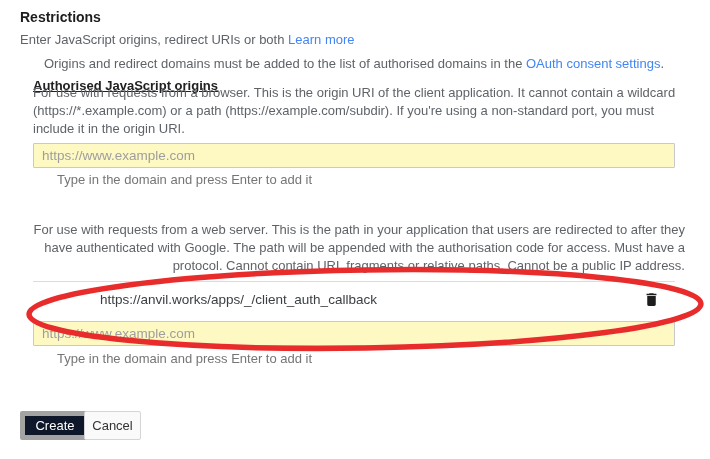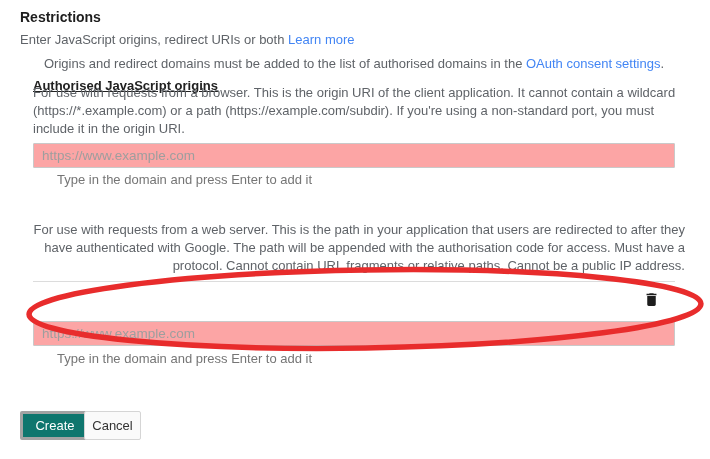--- a/index.html
+++ b/index.html
@@ -27,21 +27,21 @@
     font-size: 13px; font-weight: bold; color: #212121; text-decoration: underline;
   }
   .desc {
     font-size: 13px; color: #5f6368; line-height: 18px; width: 652px;
   }
   .uri-input {
     width: 642px; height: 25px;
     border: 1.5px solid #c9c9c9; border-radius: 1px;
     font-family: "Liberation Sans", "DejaVu Sans", sans-serif;
     font-size: 13.5px; color: #3c4043;
-    padding: 0 8px; outline: none; background: #fca5a5;
+    padding: 0 8px; outline: none; background: #fef9c3;
   }
   .uri-input::placeholder { color: #9e9e9e; opacity: 1; }
   .helper {
     font-size: 13px; color: #757575; margin-left: 24px;
   }
   .entry-separator {
     width: 642px; height: 0;
     border-top: 1px solid #dcdcdc;
   }
   .entry-uri {
@@ -52,21 +52,21 @@
     width: 20px; height: 20px; padding: 0;
     display: flex; align-items: center; justify-content: center;
   }
   .btn {
     font-family: "Liberation Sans", "DejaVu Sans", sans-serif;
     font-size: 13px; height: 29px;
     border-radius: 2px; cursor: pointer;
     display: inline-flex; align-items: center; justify-content: center;
   }
   .btn-primary {
-    background: #0f766e; color: #ffffff; border: 3px solid #a3a3a3;
+    background: #0f172a; color: #ffffff; border: 5px solid #a3a3a3;
     width: 70px;
   }
   .btn-secondary {
     background: #fafafa; color: #333333; border: 1px solid #d5d5d5;
     width: 57px;
   }
   .annotation-svg {
     position: absolute; inset: 0; pointer-events: none;
   }
 </style>
@@ -87,20 +87,21 @@
 
   <input class="abs uri-input" style="left: 33px; top: 143px;" type="text" placeholder="https://www.example.com">
 
   <div class="abs helper" style="left:33px; top:172px;">Type in the domain and press Enter to add it</div>
 
 
   <div class="abs desc" style="left:33px; top:221px;text-align:right;">For use with requests from a web server. This is the path in your application that users are redirected to after they have authenticated with Google. The path will be appended with the authorisation code for access. Must have a protocol. Cannot contain URL fragments or relative paths. Cannot be a public IP address.</div>
 
   <div class="abs entry-separator" style="left:33px; top:281px;"></div>
 
+  <div class="abs entry-uri" style="left:100px; top:292px;">https://anvil.works/apps/_/client_auth_callback</div>
 
   <button class="abs trash-btn" style="left:641px; top:289px;">
     <span style="display:flex;">
       <svg width="17" height="17" viewBox="0 0 24 24" fill="#1d1d1d" aria-hidden="true">
         <path d="M6 19c0 1.1.9 2 2 2h8c1.1 0 2-.9 2-2V7H6v12zM19 4h-3.5l-1-1h-5l-1 1H5v2h14V4z"></path>
       </svg>
     </span>
   </button>
 
   <input class="abs uri-input" style="left: 33px; top: 321px;" type="text" placeholder="https://www.example.com">

